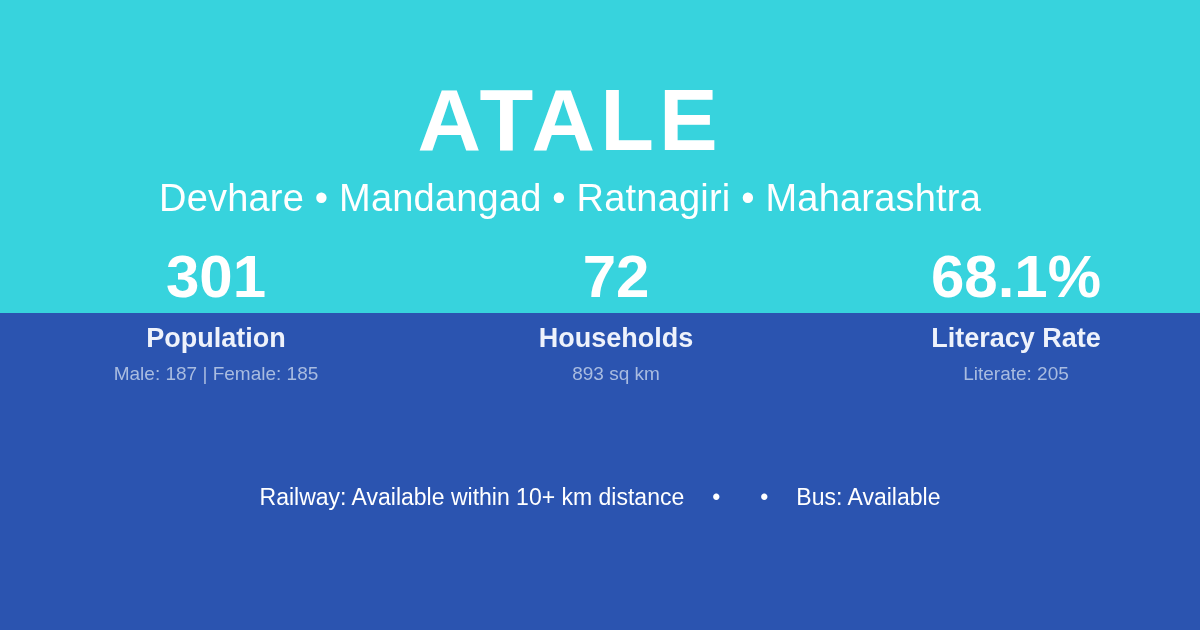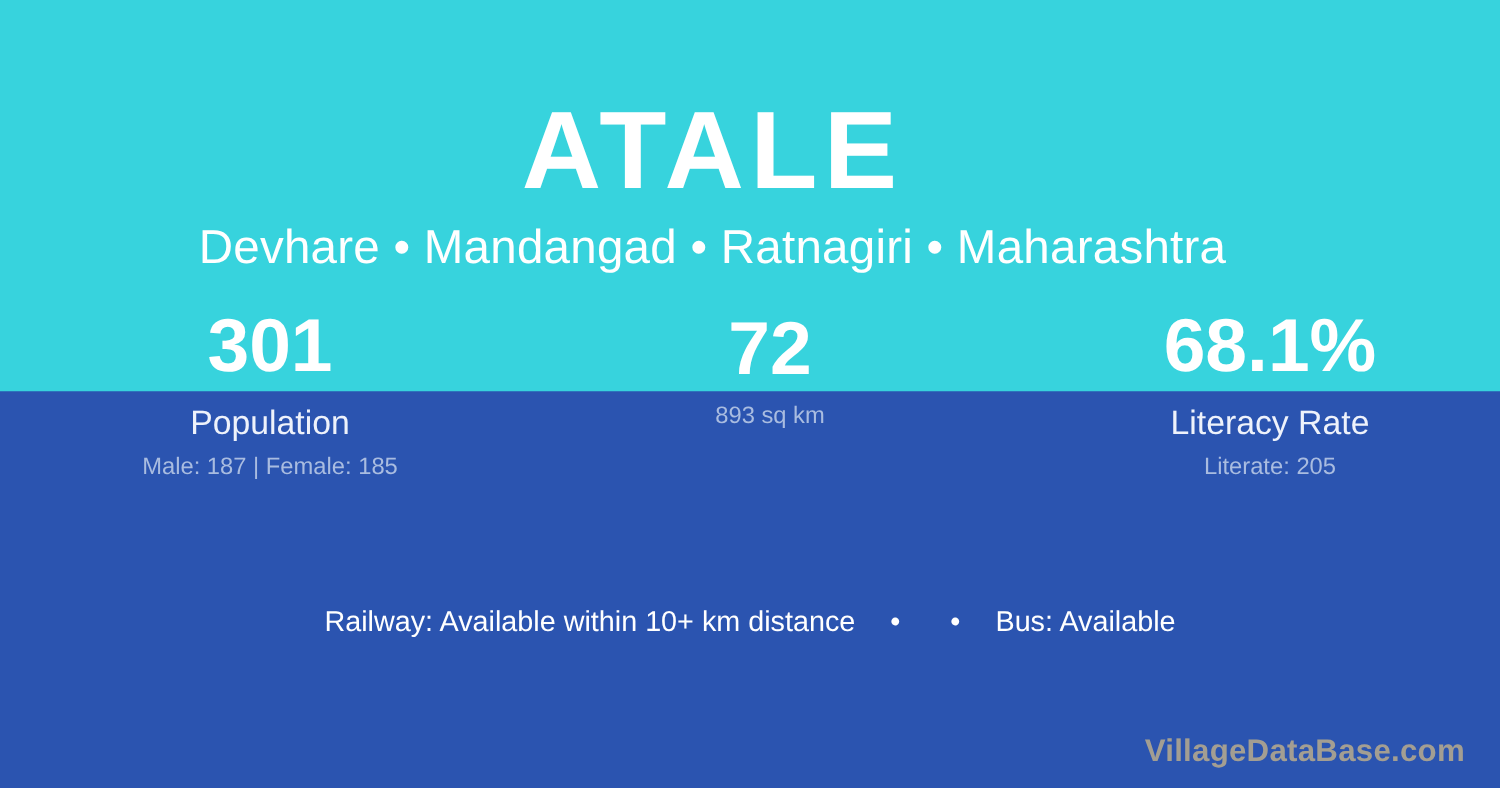--- a/index.html
+++ b/index.html
@@ -97,21 +97,21 @@
     font-weight: 700;
     color: #ffffff;
     line-height: 1;
     letter-spacing: 0px;
     white-space: nowrap;
   }
 
   .stat-label {
     margin-top: 14px;
     font-size: 27px;
-    font-weight: 400;
+    font-weight: 700;
     color: #eef2fb;
     line-height: 1.15;
     white-space: nowrap;
   }
 
   .stat-sub {
     margin-top: 9px;
     font-size: 19px;
     font-weight: 400;
     color: #a9bce0;
@@ -169,33 +169,33 @@
   <div class="stats-row">
 
     <div class="stat-col">
       <div class="stat-value">301</div>
       <div class="stat-label">Population</div>
       <div class="stat-sub">Male: 187 | Female: 185</div>
     </div>
 
     <div class="stat-col">
       <div class="stat-value">72</div>
+      <div class="stat-label">Households</div>
       <div class="stat-sub">893 sq km</div>
     </div>
 
     <div class="stat-col">
       <div class="stat-value">68.1%</div>
       <div class="stat-label">Literacy Rate</div>
       <div class="stat-sub">Literate: 205</div>
     </div>
 
   </div>
 
   <div class="amenities">
     <span class="amenity-item">Railway: Available within 10+ km distance</span>
     <span class="amenity-sep">•</span>
     <span class="amenity-sep">•</span>
     <span class="amenity-item">Bus: Available</span>
   </div>
 
-  <div class="watermark">VillageDataBase.com</div>
 
 </div>
 
 </body></html>

